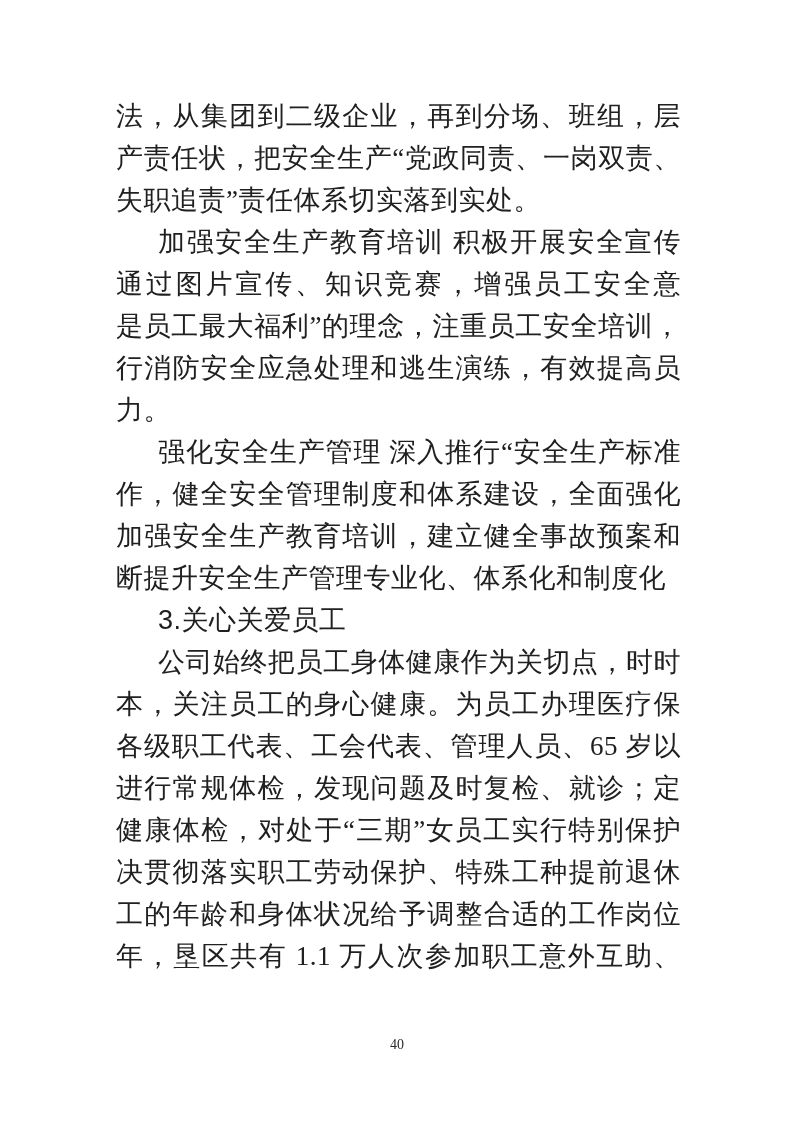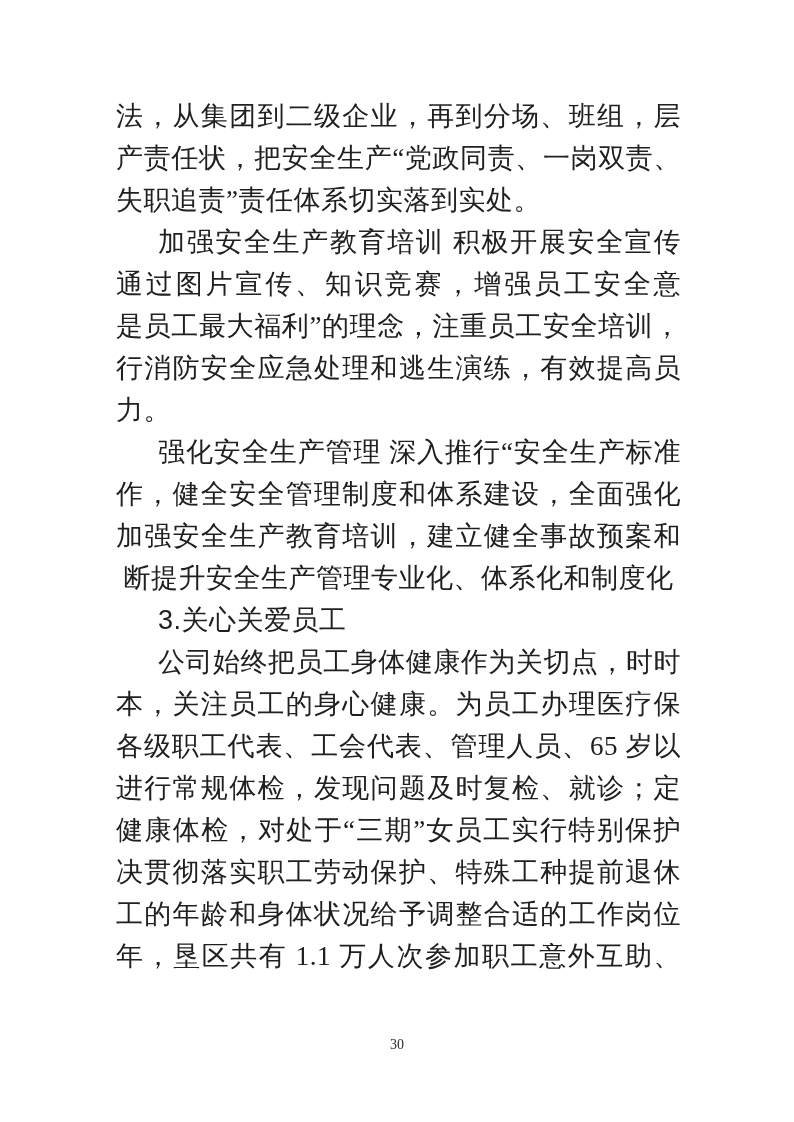--- a/index.html
+++ b/index.html
@@ -25,21 +25,21 @@
     line-height: 42px;
     height: 42px;
     overflow: hidden;
     text-align: justify;
     text-align-last: justify;
     text-justify: inter-character;
     letter-spacing: 0.5px;
     white-space: normal;
   }
   .line.end {
-    text-align: center;
+    text-align: left;
     text-align-last: left;
   }
   .line.ind { text-indent: 42px; }
   .line b {
     font-weight: normal;
     font-family: "Liberation Sans", "DejaVu Sans", sans-serif;
   }
   .footer {
     position: absolute;
     left: 0; top: 1037px;
@@ -70,15 +70,15 @@
       <div class="line ind"><span>公司始终把员工身体健康作为关切点，时时处处以人为</span></div>
       <div class="line"><span>本，关注员工的身心健康。为员工办理医疗保险，每年组织</span></div>
       <div class="line"><span>各级职工代表、工会代表、管理人员、65 岁以上离退休人员</span></div>
       <div class="line"><span>进行常规体检，发现问题及时复检、就诊；定期为女工进行</span></div>
       <div class="line"><span>健康体检，对处于“三期”女员工实行特别保护和待遇；坚</span></div>
       <div class="line"><span>决贯彻落实职工劳动保护、特殊工种提前退休制度；针对员</span></div>
       <div class="line"><span>工的年龄和身体状况给予调整合适的工作岗位等等。2025</span></div>
       <div class="line"><span>年，垦区共有 1.1 万人次参加职工意外互助、重大疾病等保</span></div>
     </div>
   <div class="footer">
-    <span>30</span>
+    <span>40</span>
   </div>
 </div>
 
 </body></html>

